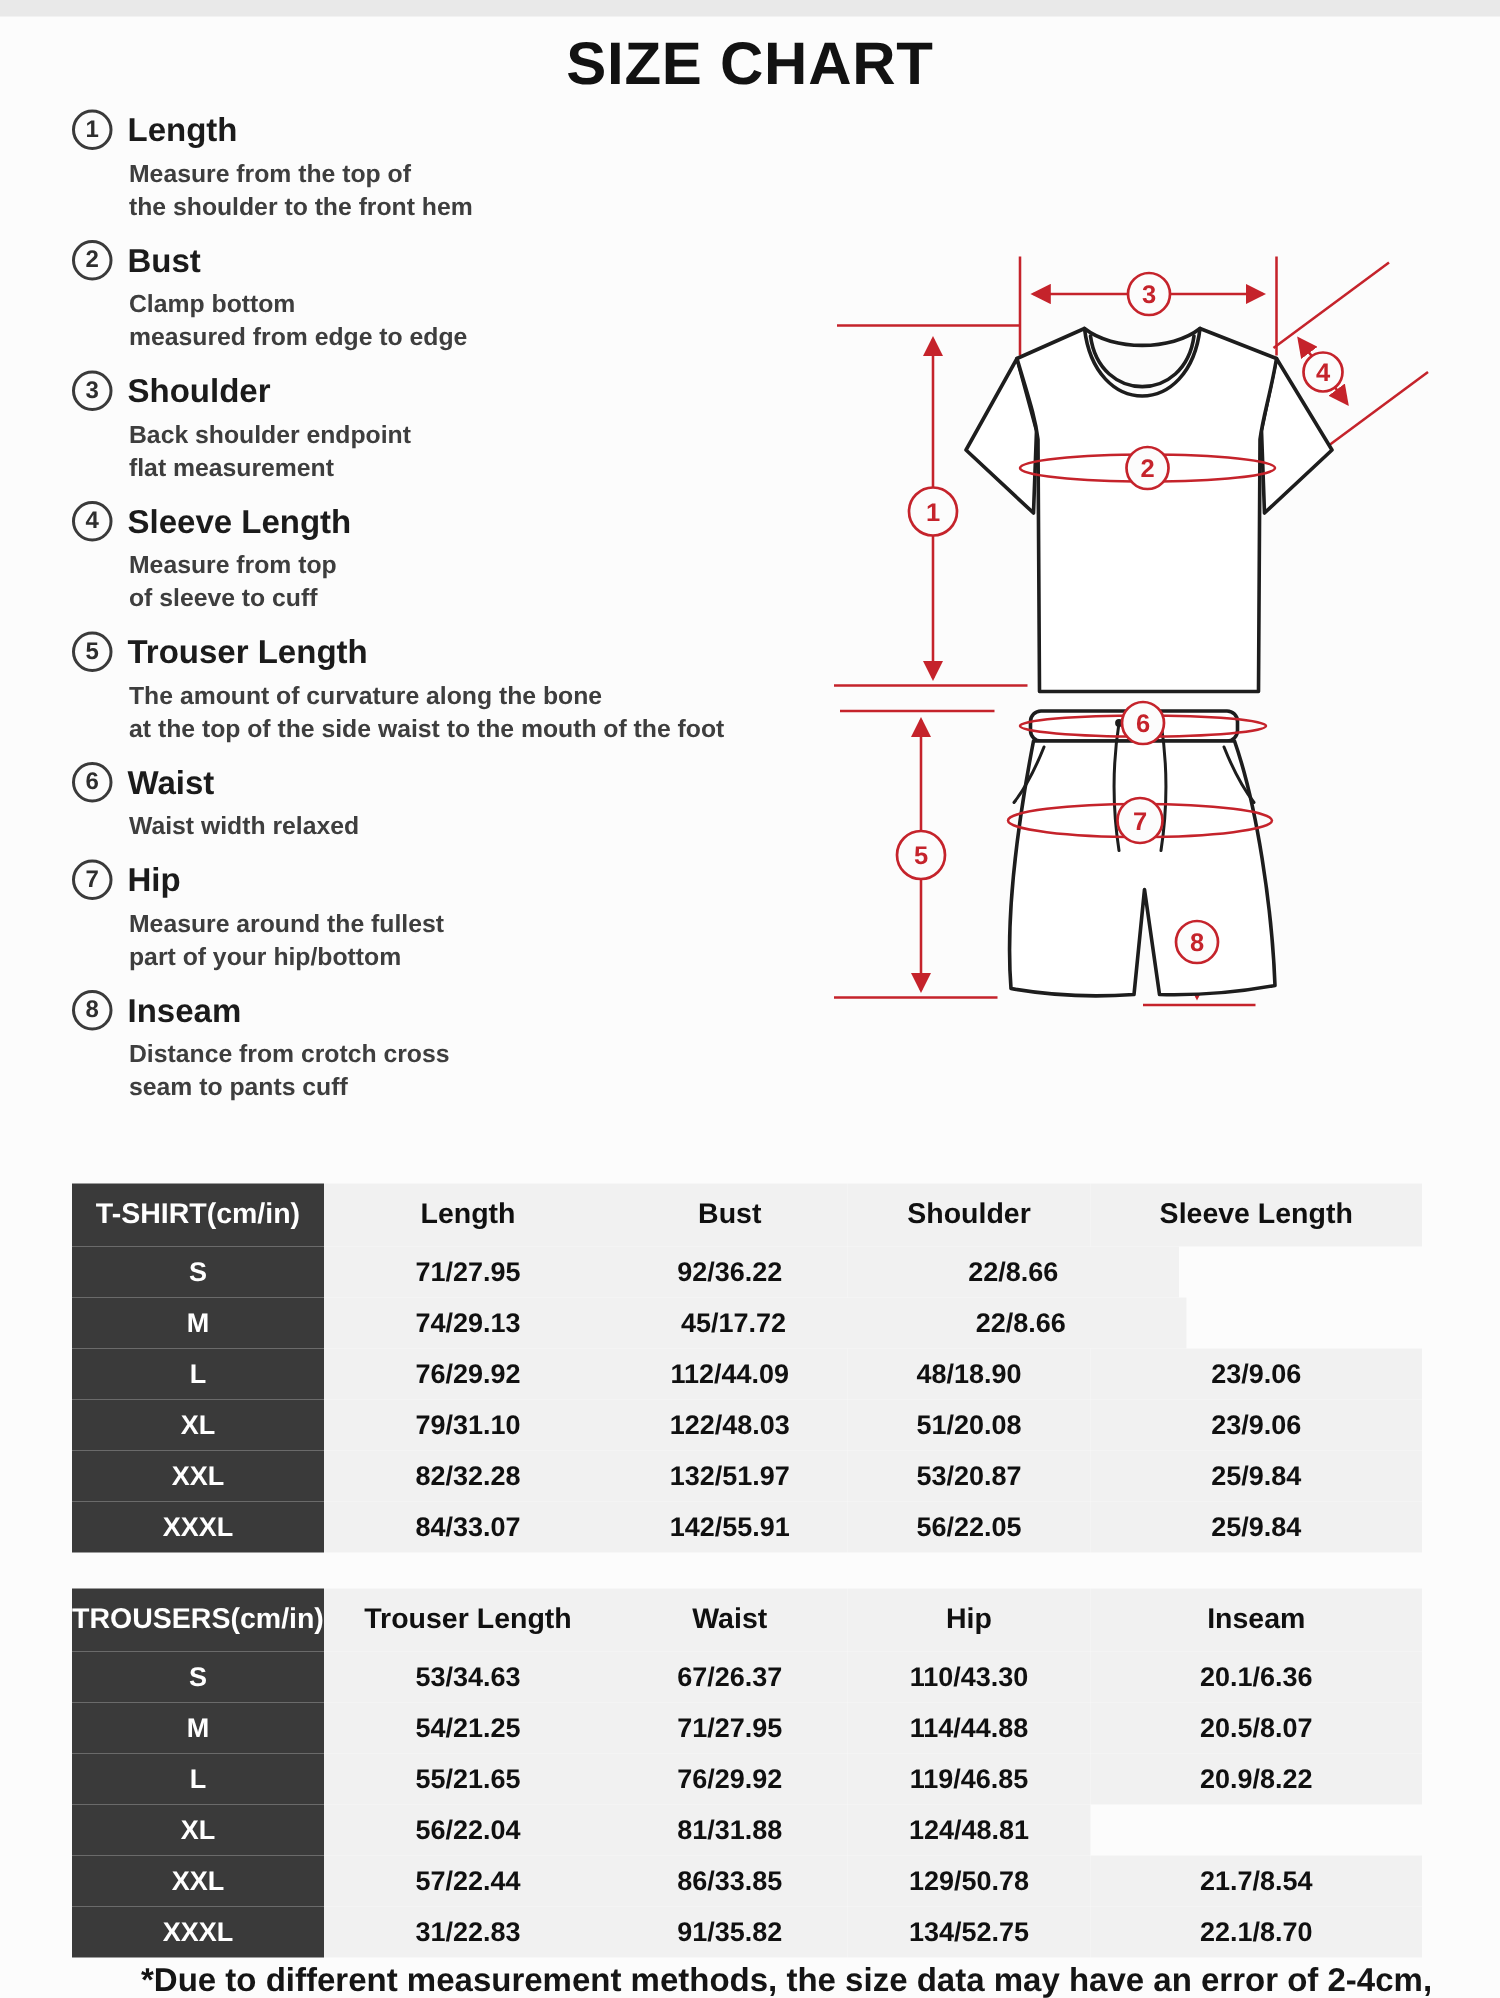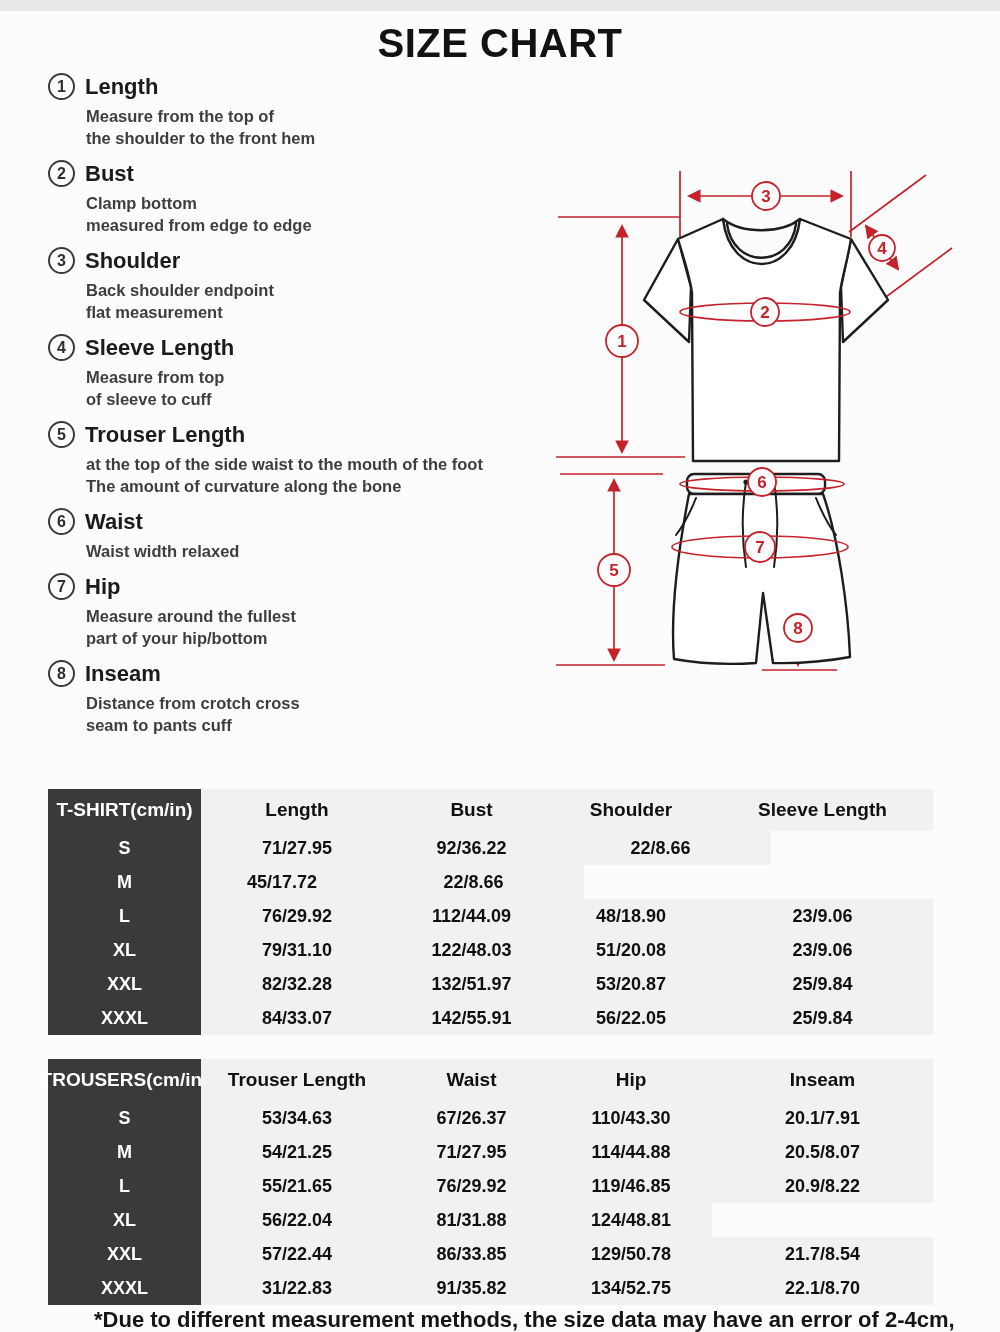--- a/index.html
+++ b/index.html
@@ -22,21 +22,21 @@
   
   .size-table{position:absolute;left:48px;width:909px;}
   .size-table.t1{top:778px;}
   .size-table.t2{top:1048px;}
   .trow{display:flex;height:34px;}
   .trow.head{height:42px;}
   .cell{display:flex;align-items:center;justify-content:center;background:#f1f1f1;
         font-weight:700;font-size:18px;color:#101010;}
   .cell.dark{background:#3a3a3a;color:#ffffff;}
   .trow.head .cell{font-size:19px;}
-  .c0{width:153px;}
+  .c0{width:168px;}
   .c1{width:192px;}
   .c2{width:157px;}
   .c3{width:162px;}
   .c4{width:221px;}
   .footnote{position:absolute;left:94px;top:1296px;font-size:22px;font-weight:700;color:#151515;}
 </style>
 </head>
 <body>
 
 <div class="page">
@@ -83,22 +83,22 @@
           <div class="g-line">Measure from top</div>
           <div class="g-line">of sleeve to cuff</div>
         </div>
       </div>
       <div class="guide-item">
         <div class="g-head">
           <span class="g-num">5</span>
           <span class="g-title">Trouser Length</span>
         </div>
         <div class="g-desc">
+          <div class="g-line">The amount of curvature along the bone</div>
           <div class="g-line">at the top of the side waist to the mouth of the foot</div>
-          <div class="g-line">The amount of curvature along the bone</div>
         </div>
       </div>
       <div class="guide-item">
         <div class="g-head">
           <span class="g-num">6</span>
           <span class="g-title">Waist</span>
         </div>
         <div class="g-desc">
           <div class="g-line">Waist width relaxed</div>
         </div>
@@ -206,20 +206,21 @@
         <div class="cell c4">Sleeve Length</div>
       </div>
       <div class="trow">
         <div class="cell c0 dark">S</div>
         <div class="cell c1">71/27.95</div>
         <div class="cell c2">92/36.22</div>
         <div class="cell c4">22/8.66</div>
       </div>
       <div class="trow">
         <div class="cell c0 dark">M</div>
+        <div class="cell c1">74/29.13</div>
         <div class="cell c3">45/17.72</div>
         <div class="cell c4">22/8.66</div>
       </div>
       <div class="trow">
         <div class="cell c0 dark">L</div>
         <div class="cell c1">76/29.92</div>
         <div class="cell c2">112/44.09</div>
         <div class="cell c3">48/18.90</div>
         <div class="cell c4">23/9.06</div>
       </div>
@@ -251,21 +252,21 @@
         <div class="cell c1">Trouser Length</div>
         <div class="cell c2">Waist</div>
         <div class="cell c3">Hip</div>
         <div class="cell c4">Inseam</div>
       </div>
       <div class="trow">
         <div class="cell c0 dark">S</div>
         <div class="cell c1">53/34.63</div>
         <div class="cell c2">67/26.37</div>
         <div class="cell c3">110/43.30</div>
-        <div class="cell c4">20.1/7.91</div>
+        <div class="cell c4">20.1/6.36</div>
       </div>
       <div class="trow">
         <div class="cell c0 dark">M</div>
         <div class="cell c1">54/21.25</div>
         <div class="cell c2">71/27.95</div>
         <div class="cell c3">114/44.88</div>
         <div class="cell c4">20.5/8.07</div>
       </div>
       <div class="trow">
         <div class="cell c0 dark">L</div>

